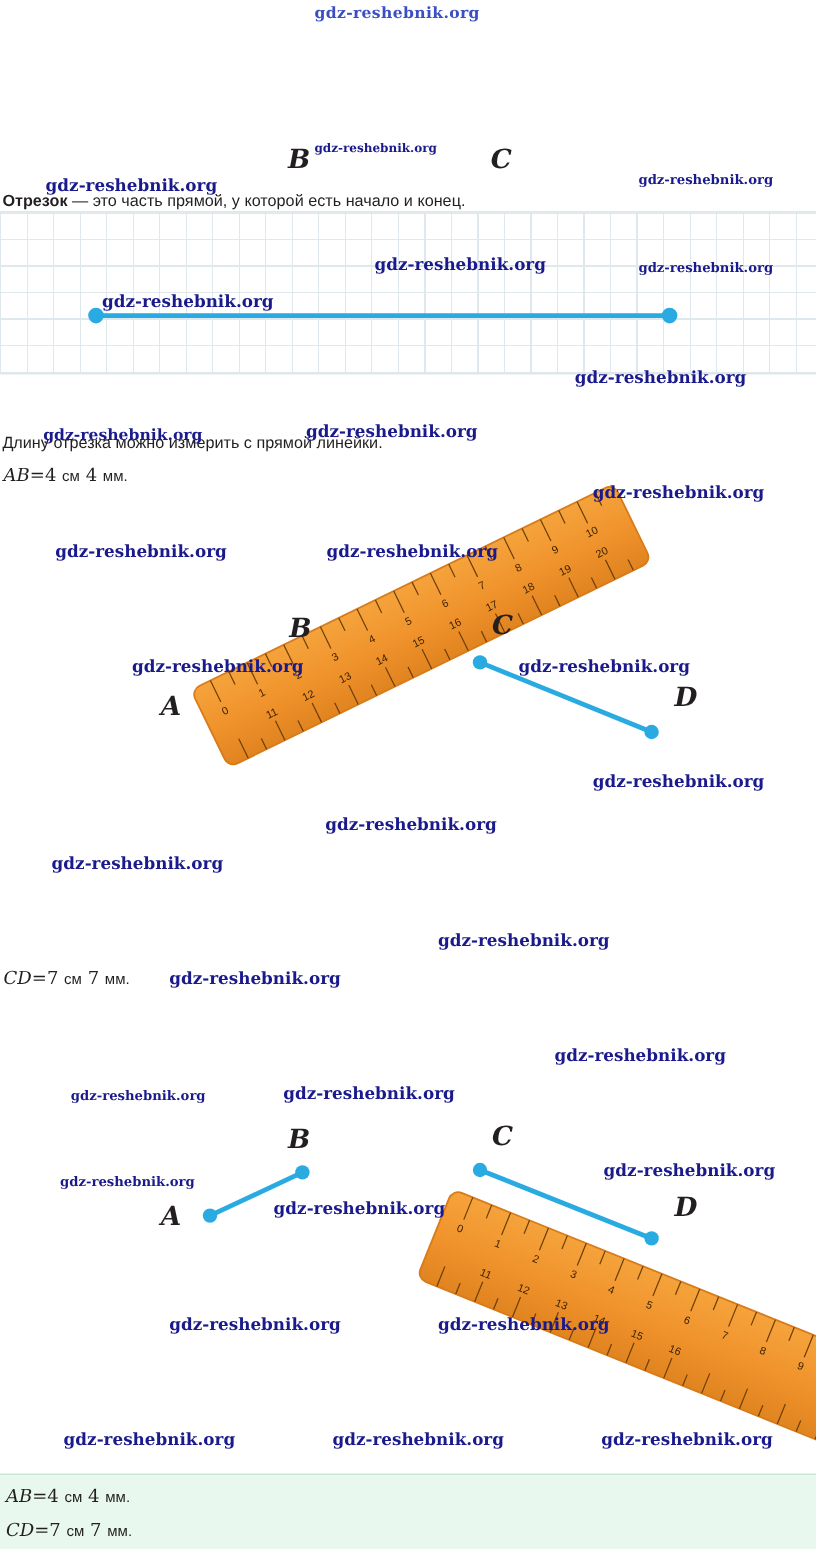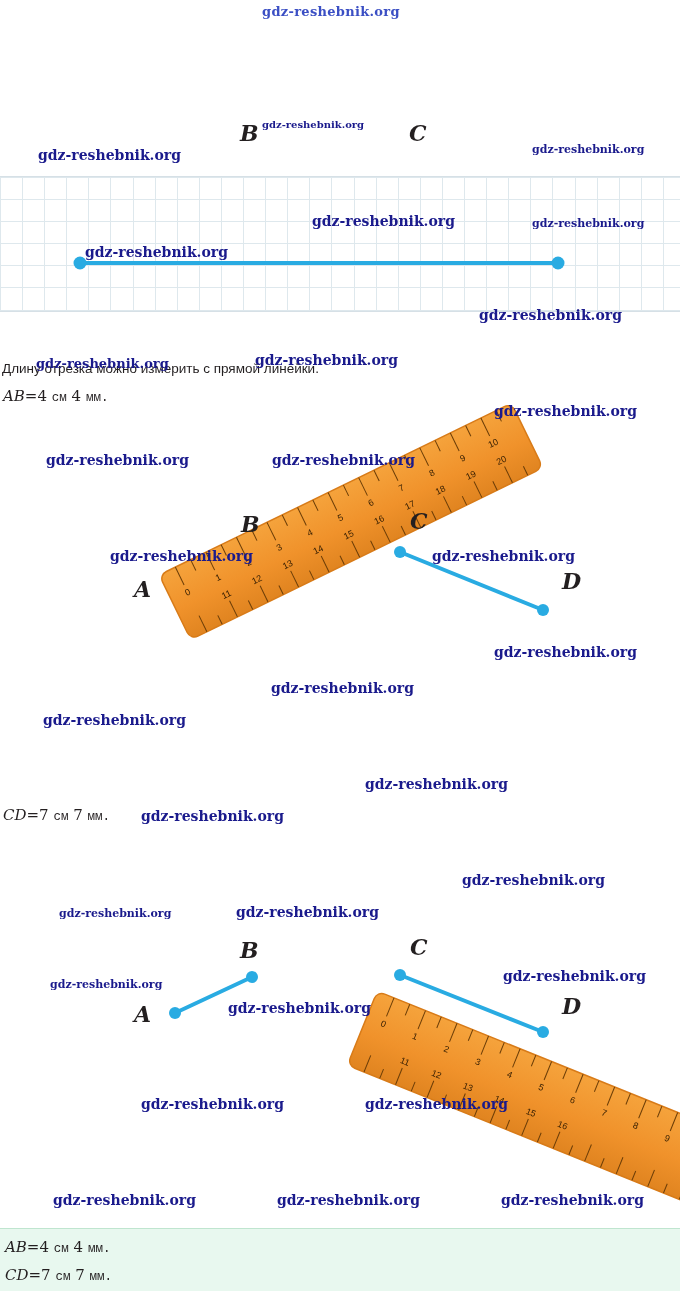--- a/index.html
+++ b/index.html
@@ -64,21 +64,21 @@
 
   .math {
     font-family: "DejaVu Serif", serif;
     font-style: italic;
     font-size: 15px;
     color: #231f20;
     white-space: nowrap;
   }
   .math .unit {
     font-style: normal;
-    font-family: Liberation Mono, monospace;
+    font-family: Liberation Sans, sans-serif;
     font-size: 12.5px;
   }
   .math .num {
     font-style: normal;
     font-family: "DejaVu Serif", serif;
   }
 
   .ab-value { position: absolute; left: 3px; top: 387px; }
   .cd-value { position: absolute; left: 3px; top: 806px; }
 
@@ -336,20 +336,23 @@
   <div class="plabel" style="left:134px; top:576px;">A</div>
   <div class="plabel" style="left:241px; top:511px;">B</div>
   <div class="plabel" style="left:410px; top:508px;">C</div>
   <div class="plabel" style="left:562px; top:568px;">D</div>
 
   <div class="plabel" style="left:134px; top:1001px;">A</div>
   <div class="plabel" style="left:240px; top:937px;">B</div>
   <div class="plabel" style="left:410px; top:934px;">C</div>
   <div class="plabel" style="left:562px; top:993px;">D</div>
 
+  <div class="def-line">
+    <b>Отрезок</b><span> — это часть прямой, у которой есть начало и конец.</span>
+  </div>
 
   <div class="measure-line">Длину отрезка можно измерить с прямой линейки.</div>
 
   <div class="math ab-value">
     <span>AB</span><span>=</span><span class="num">4</span>&nbsp;<span class="unit">см</span>&nbsp;<span class="num">4</span>&nbsp;<span class="unit">мм.</span>
   </div>
 
   <div class="math cd-value">
     <span>CD</span><span>=</span><span class="num">7</span>&nbsp;<span class="unit">см</span>&nbsp;<span class="num">7</span>&nbsp;<span class="unit">мм.</span>
   </div>

